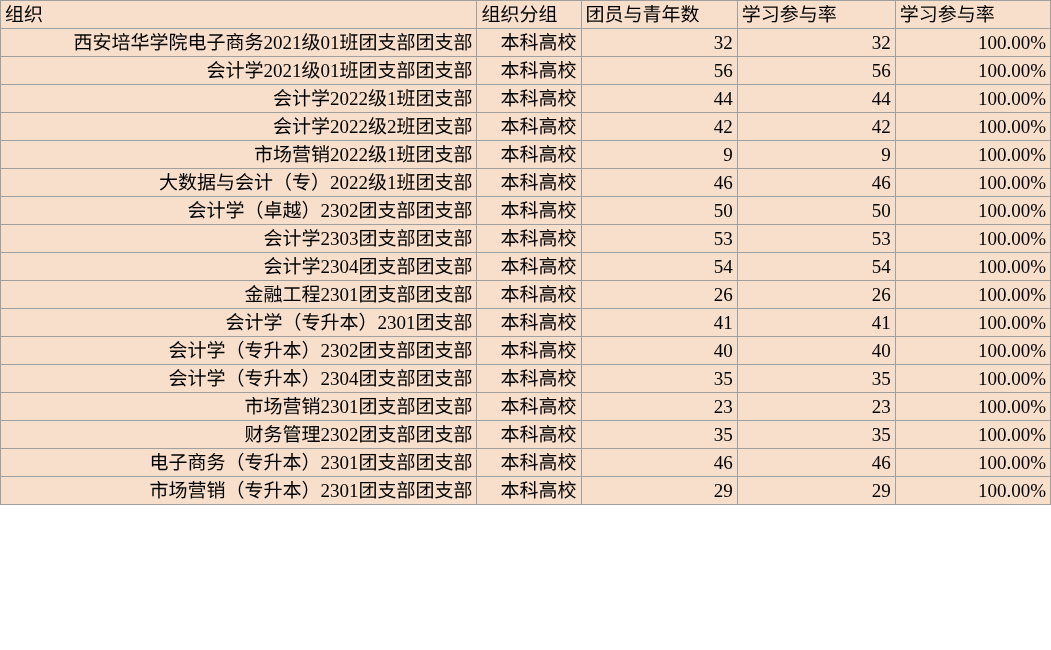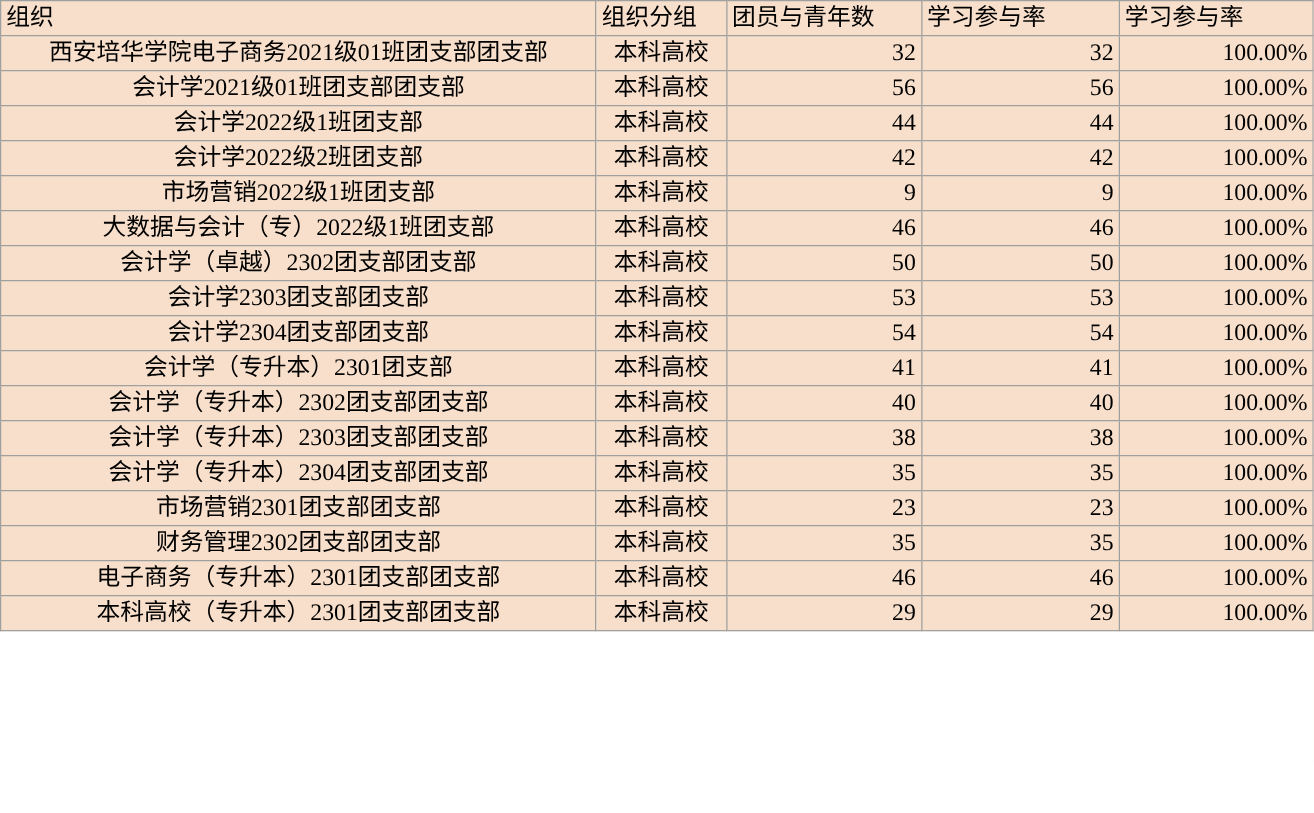--- a/index.html
+++ b/index.html
@@ -32,21 +32,21 @@
     overflow: hidden;
     vertical-align: middle;
     font-family: "Liberation Serif", "DejaVu Serif", serif;
   }
   col.c-org     { width: 476px; }
   col.c-group   { width: 104px; }
   col.c-members { width: 156px; }
   col.c-learned { width: 158px; }
   col.c-rate    { width: 155px; }
 
-  .t-left   { text-align: center; }
+  .t-left   { text-align: right; }
   .t-right  { text-align: right; padding-right: 6px; }
   .hdr      { text-align: left; }
   .hdr.num  { text-align: left; font-family: Liberation Serif, serif; }
 </style>
 </head>
 <body>
 
 <table class="sheet">
   <colgroup>
     <col class="c-org">
@@ -122,38 +122,38 @@
         <td class="t-right">100.00%</td>
       </tr>
       <tr>
         <td class="t-left">会计学2304团支部团支部</td>
         <td class="t-left">本科高校</td>
         <td class="t-right">54</td>
         <td class="t-right">54</td>
         <td class="t-right">100.00%</td>
       </tr>
       <tr>
+        <td class="t-left">金融工程2301团支部团支部</td>
+        <td class="t-left">本科高校</td>
+        <td class="t-right">26</td>
+        <td class="t-right">26</td>
+        <td class="t-right">100.00%</td>
+      </tr>
+      <tr>
         <td class="t-left">会计学（专升本）2301团支部</td>
         <td class="t-left">本科高校</td>
         <td class="t-right">41</td>
         <td class="t-right">41</td>
         <td class="t-right">100.00%</td>
       </tr>
       <tr>
         <td class="t-left">会计学（专升本）2302团支部团支部</td>
         <td class="t-left">本科高校</td>
         <td class="t-right">40</td>
         <td class="t-right">40</td>
-        <td class="t-right">100.00%</td>
-      </tr>
-      <tr>
-        <td class="t-left">会计学（专升本）2303团支部团支部</td>
-        <td class="t-left">本科高校</td>
-        <td class="t-right">38</td>
-        <td class="t-right">38</td>
         <td class="t-right">100.00%</td>
       </tr>
       <tr>
         <td class="t-left">会计学（专升本）2304团支部团支部</td>
         <td class="t-left">本科高校</td>
         <td class="t-right">35</td>
         <td class="t-right">35</td>
         <td class="t-right">100.00%</td>
       </tr>
       <tr>
@@ -171,20 +171,20 @@
         <td class="t-right">100.00%</td>
       </tr>
       <tr>
         <td class="t-left">电子商务（专升本）2301团支部团支部</td>
         <td class="t-left">本科高校</td>
         <td class="t-right">46</td>
         <td class="t-right">46</td>
         <td class="t-right">100.00%</td>
       </tr>
       <tr>
-        <td class="t-left">本科高校（专升本）2301团支部团支部</td>
+        <td class="t-left">市场营销（专升本）2301团支部团支部</td>
         <td class="t-left">本科高校</td>
         <td class="t-right">29</td>
         <td class="t-right">29</td>
         <td class="t-right">100.00%</td>
       </tr>
     </tbody>
 </table>
 
 </body></html>

